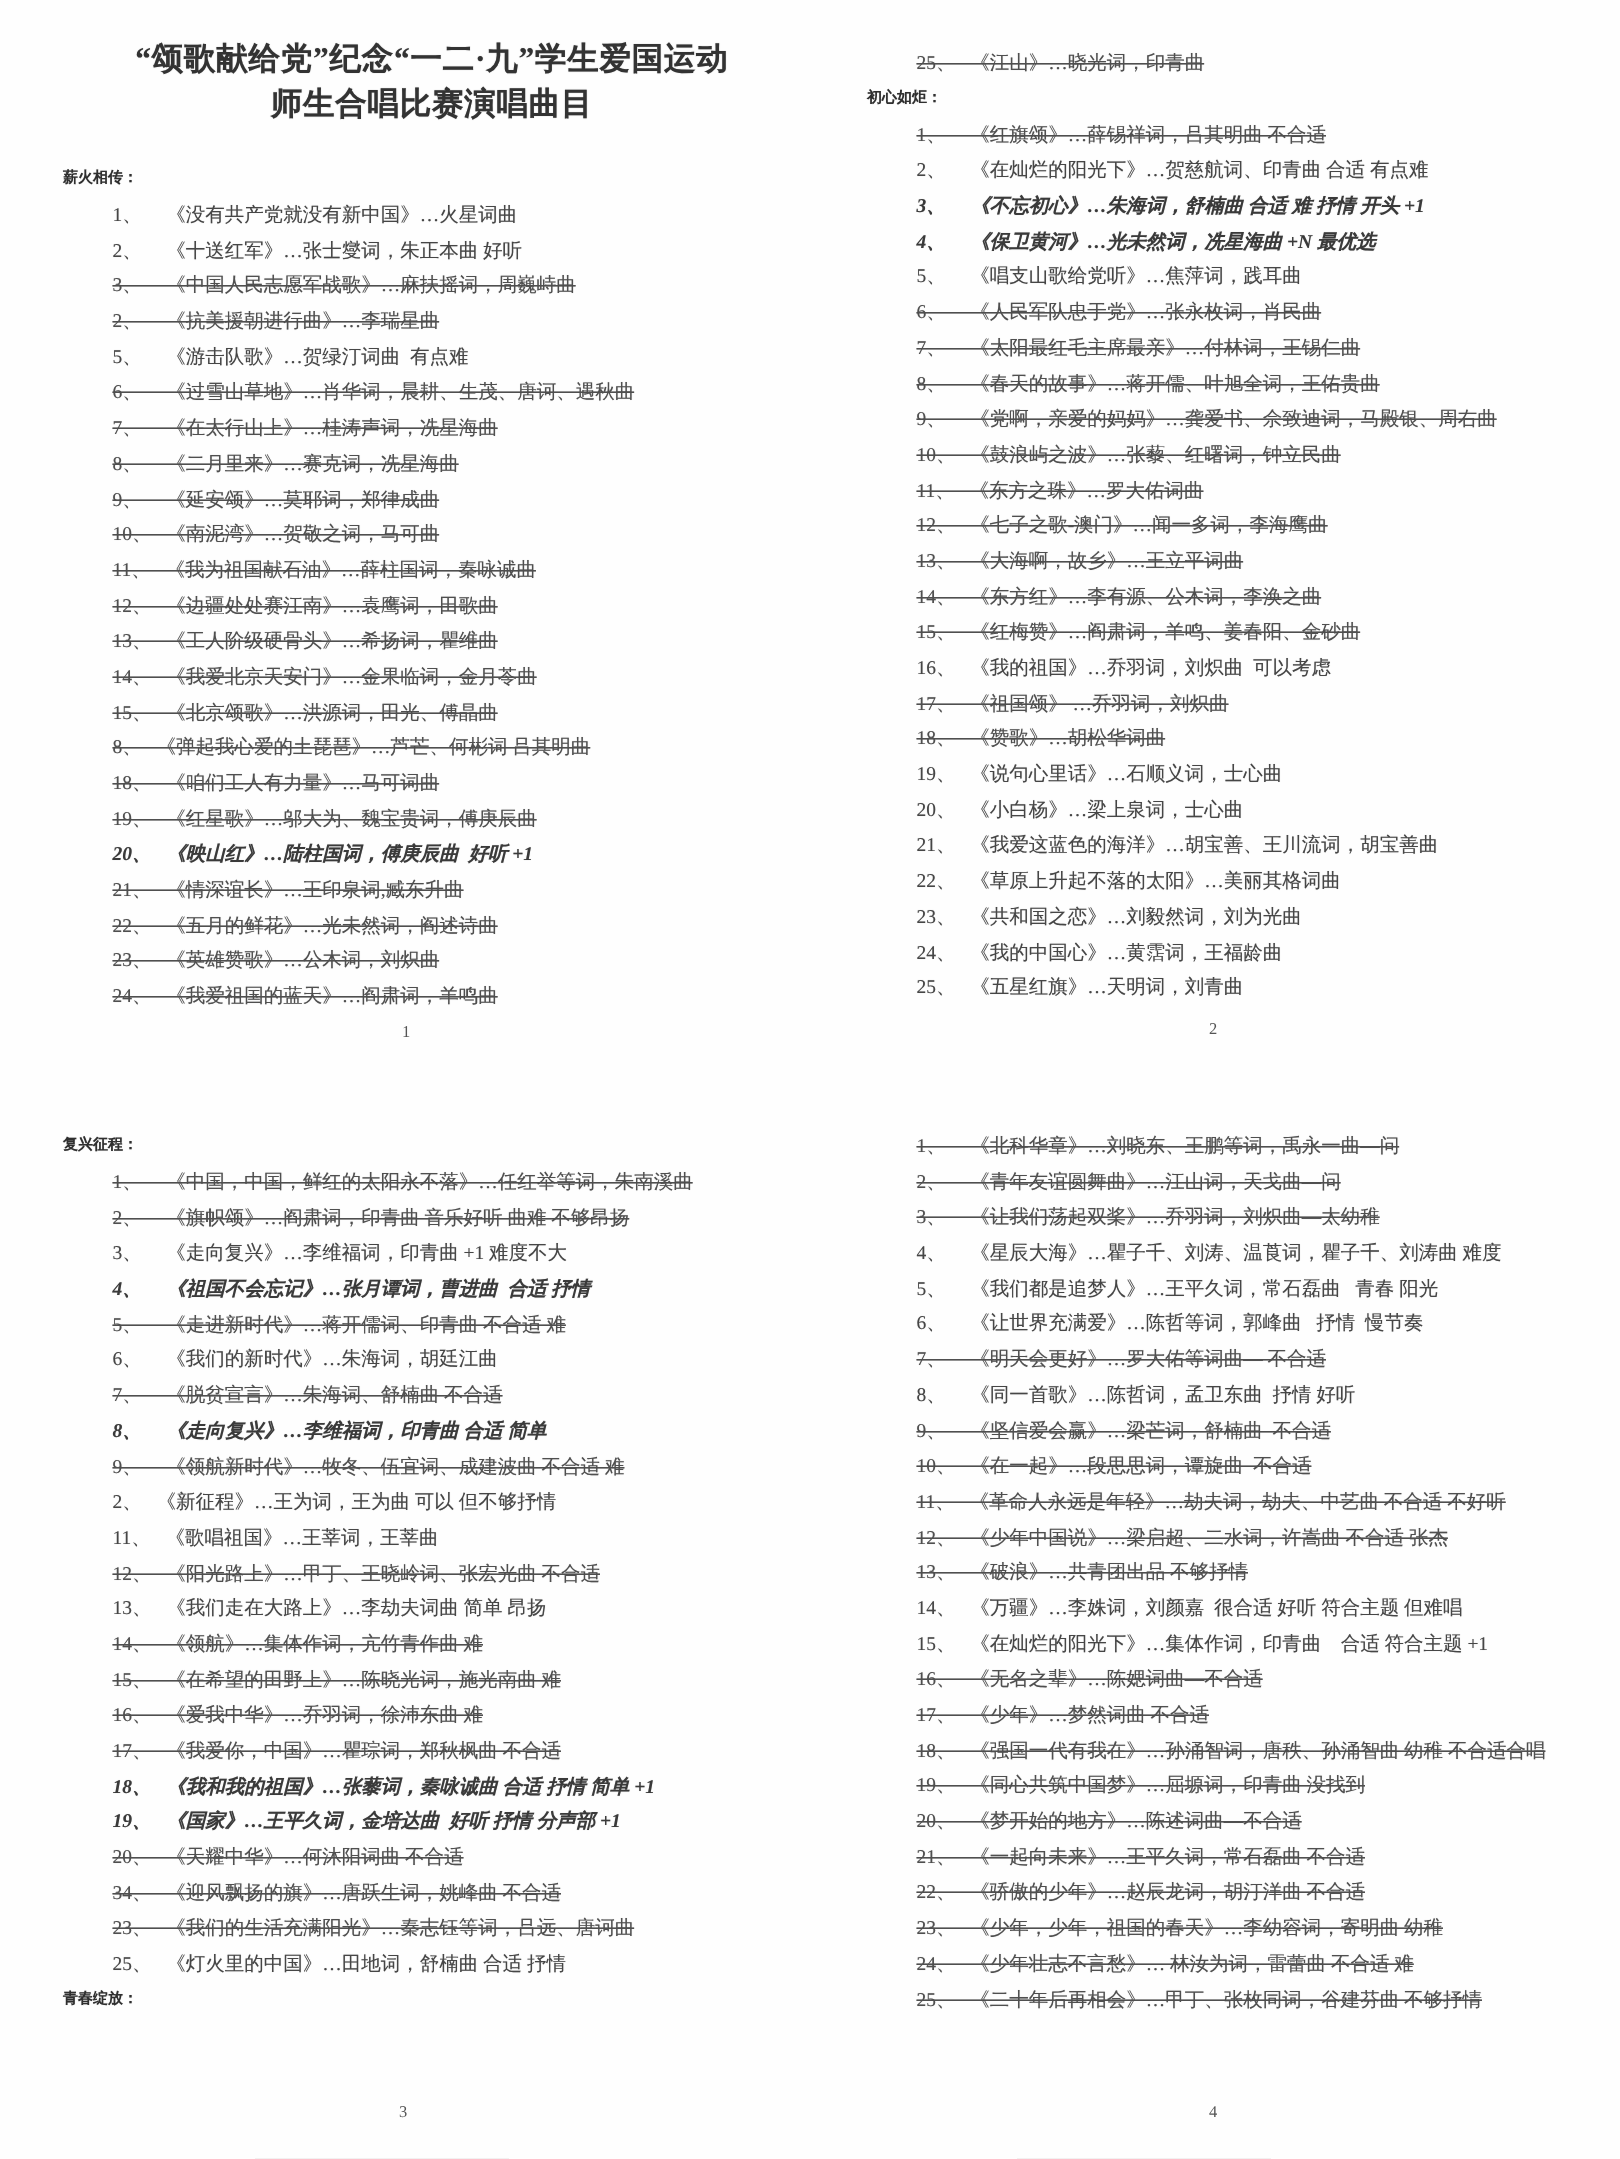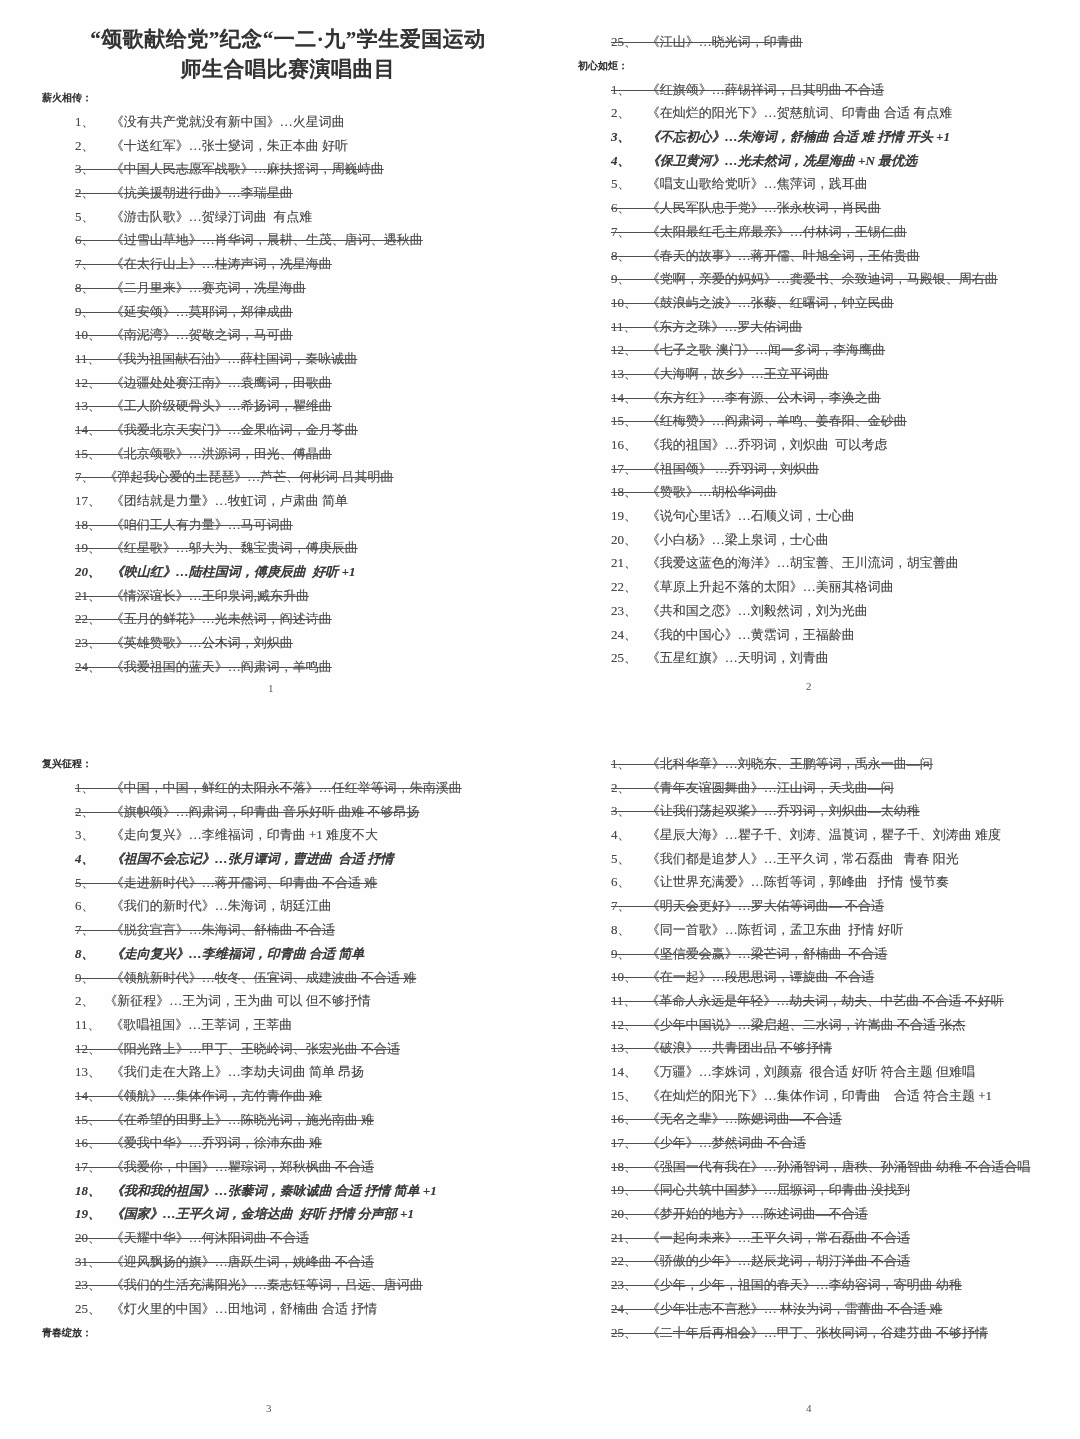--- a/index.html
+++ b/index.html
@@ -8,21 +8,21 @@
     font-family:"Liberation Serif","DejaVu Serif",serif;color:#464646;
     overflow:hidden;margin:0 auto;
   }
   .page{position:absolute;}
   #p1{left:42px;top:24px;width:492px;}
   #p2{left:578px;top:30px;width:502px;}
   #p3{left:42px;top:752px;width:530px;}
   #p4{left:578px;top:752px;width:502px;}
   .doc-title{
     font-weight:bold;font-size:21px;line-height:30px;text-align:center;
-    color:#333;margin-bottom:2px;letter-spacing:.5px;
+    color:#333;margin-bottom:23px;letter-spacing:.5px;
     text-shadow:0 0 .6px rgba(60,60,60,.5);
   }
   .sec-heading{
     font-weight:bold;font-size:10px;height:24px;line-height:24px;color:#2f2f2f;
     text-shadow:0 0 .5px rgba(60,60,60,.4);
   }
   .item{
     height:23.7px;line-height:23.7px;font-size:13px;padding-left:33px;
     white-space:pre;text-shadow:0 0 .5px rgba(80,80,80,.45);
   }
@@ -54,22 +54,21 @@
       <div class="item strike">6、　 《过雪山草地》…肖华词，晨耕、生茂、唐诃、遇秋曲</div>
       <div class="item strike">7、　 《在太行山上》…桂涛声词，冼星海曲</div>
       <div class="item strike">8、　 《二月里来》…赛克词，冼星海曲</div>
       <div class="item strike">9、　 《延安颂》…莫耶词，郑律成曲</div>
       <div class="item strike">10、  《南泥湾》…贺敬之词，马可曲</div>
       <div class="item strike">11、  《我为祖国献石油》…薛柱国词，秦咏诚曲</div>
       <div class="item strike">12、  《边疆处处赛江南》…袁鹰词，田歌曲</div>
       <div class="item strike">13、  《工人阶级硬骨头》…希扬词，瞿维曲</div>
       <div class="item strike">14、  《我爱北京天安门》…金果临词，金月苓曲</div>
       <div class="item strike">15、  《北京颂歌》…洪源词，田光、傅晶曲</div>
-      <div class="item strike">7、  《弹起我心爱的土琵琶》…芦芒、何彬词 吕其明曲</div>
-      <div class="item">17、  《团结就是力量》…牧虹词，卢肃曲 简单</div>
+      <div class="item strike">8、  《弹起我心爱的土琵琶》…芦芒、何彬词 吕其明曲</div>
       <div class="item strike">18、  《咱们工人有力量》…马可词曲</div>
       <div class="item strike">19、  《红星歌》…邬大为、魏宝贵词，傅庚辰曲</div>
       <div class="item bold">20、  《映山红》…陆柱国词，傅庚辰曲  好听 +1</div>
       <div class="item strike">21、  《情深谊长》…王印泉词,臧东升曲</div>
       <div class="item strike">22、  《五月的鲜花》…光未然词，阎述诗曲</div>
       <div class="item strike">23、  《英雄赞歌》…公木词，刘炽曲</div>
       <div class="item strike">24、  《我爱祖国的蓝天》…阎肃词，羊鸣曲</div>
     </div>
   <div class="page" id="p2">
       <div class="item strike">25、  《江山》…晓光词，印青曲</div>
@@ -115,21 +114,21 @@
       <div class="item">11、  《歌唱祖国》…王莘词，王莘曲</div>
       <div class="item strike">12、  《阳光路上》…甲丁、王晓岭词、张宏光曲 不合适</div>
       <div class="item">13、  《我们走在大路上》…李劫夫词曲 简单 昂扬</div>
       <div class="item strike">14、  《领航》…集体作词，亢竹青作曲 难</div>
       <div class="item strike">15、  《在希望的田野上》…陈晓光词，施光南曲 难</div>
       <div class="item strike">16、  《爱我中华》…乔羽词，徐沛东曲 难</div>
       <div class="item strike">17、  《我爱你，中国》…瞿琮词，郑秋枫曲 不合适</div>
       <div class="item bold">18、  《我和我的祖国》…张藜词，秦咏诚曲 合适 抒情 简单 +1</div>
       <div class="item bold">19、  《国家》…王平久词，金培达曲  好听 抒情 分声部 +1</div>
       <div class="item strike">20、  《天耀中华》…何沐阳词曲 不合适</div>
-      <div class="item strike">31、  《迎风飘扬的旗》…唐跃生词，姚峰曲 不合适</div>
+      <div class="item strike">34、  《迎风飘扬的旗》…唐跃生词，姚峰曲 不合适</div>
       <div class="item strike">23、  《我们的生活充满阳光》…秦志钰等词，吕远、唐诃曲</div>
       <div class="item">25、  《灯火里的中国》…田地词，舒楠曲 合适 抒情</div>
       <div class="sec-heading">青春绽放：</div>
     </div>
   <div class="page" id="p4">
       <div class="item strike">1、　 《北科华章》…刘晓东、王鹏等词，禹永一曲—问</div>
       <div class="item strike">2、　 《青年友谊圆舞曲》…江山词，天戈曲—问</div>
       <div class="item strike">3、　 《让我们荡起双桨》…乔羽词，刘炽曲—太幼稚</div>
       <div class="item">4、　 《星辰大海》…瞿子千、刘涛、温莨词，瞿子千、刘涛曲 难度</div>
       <div class="item">5、　 《我们都是追梦人》…王平久词，常石磊曲   青春 阳光</div>

